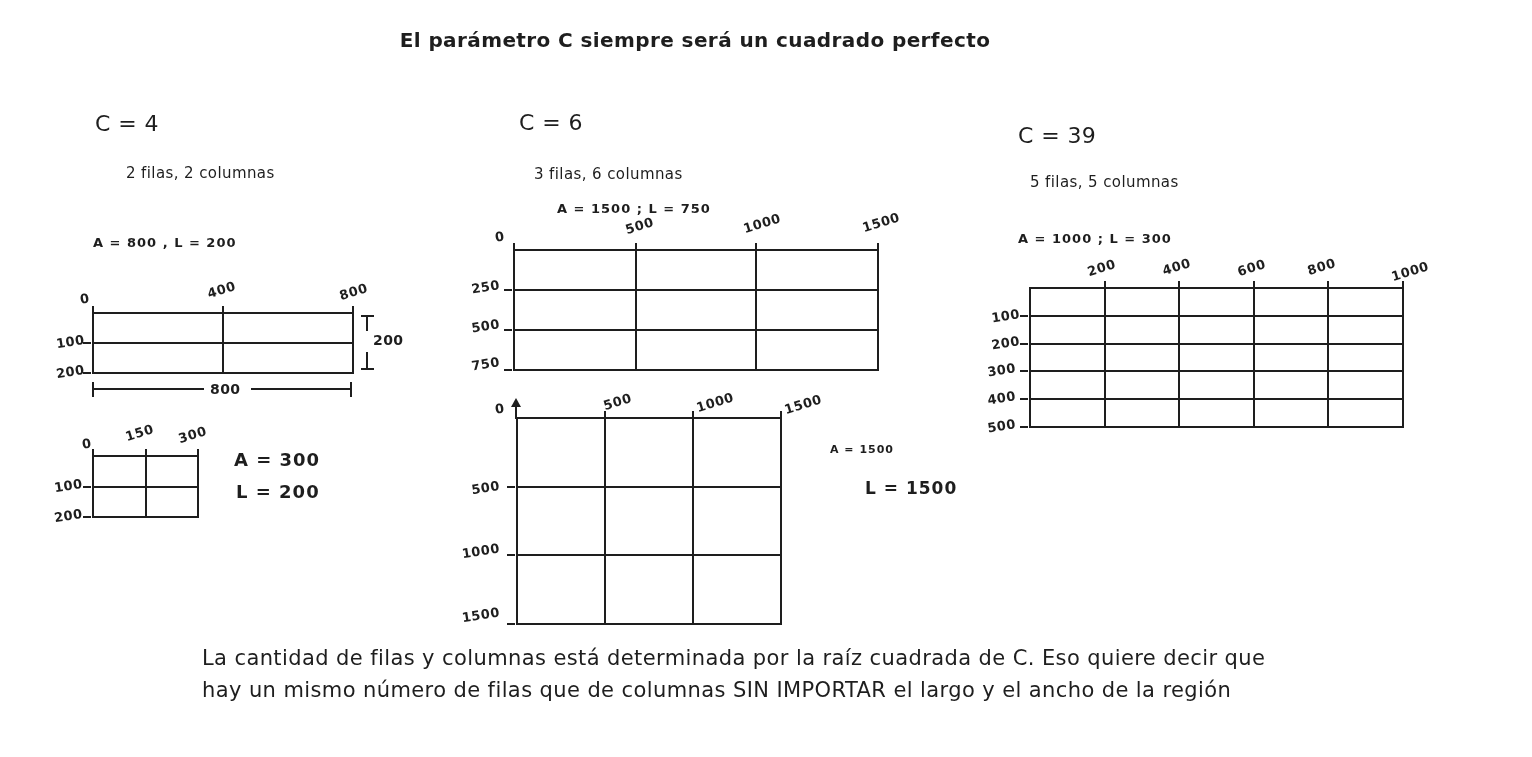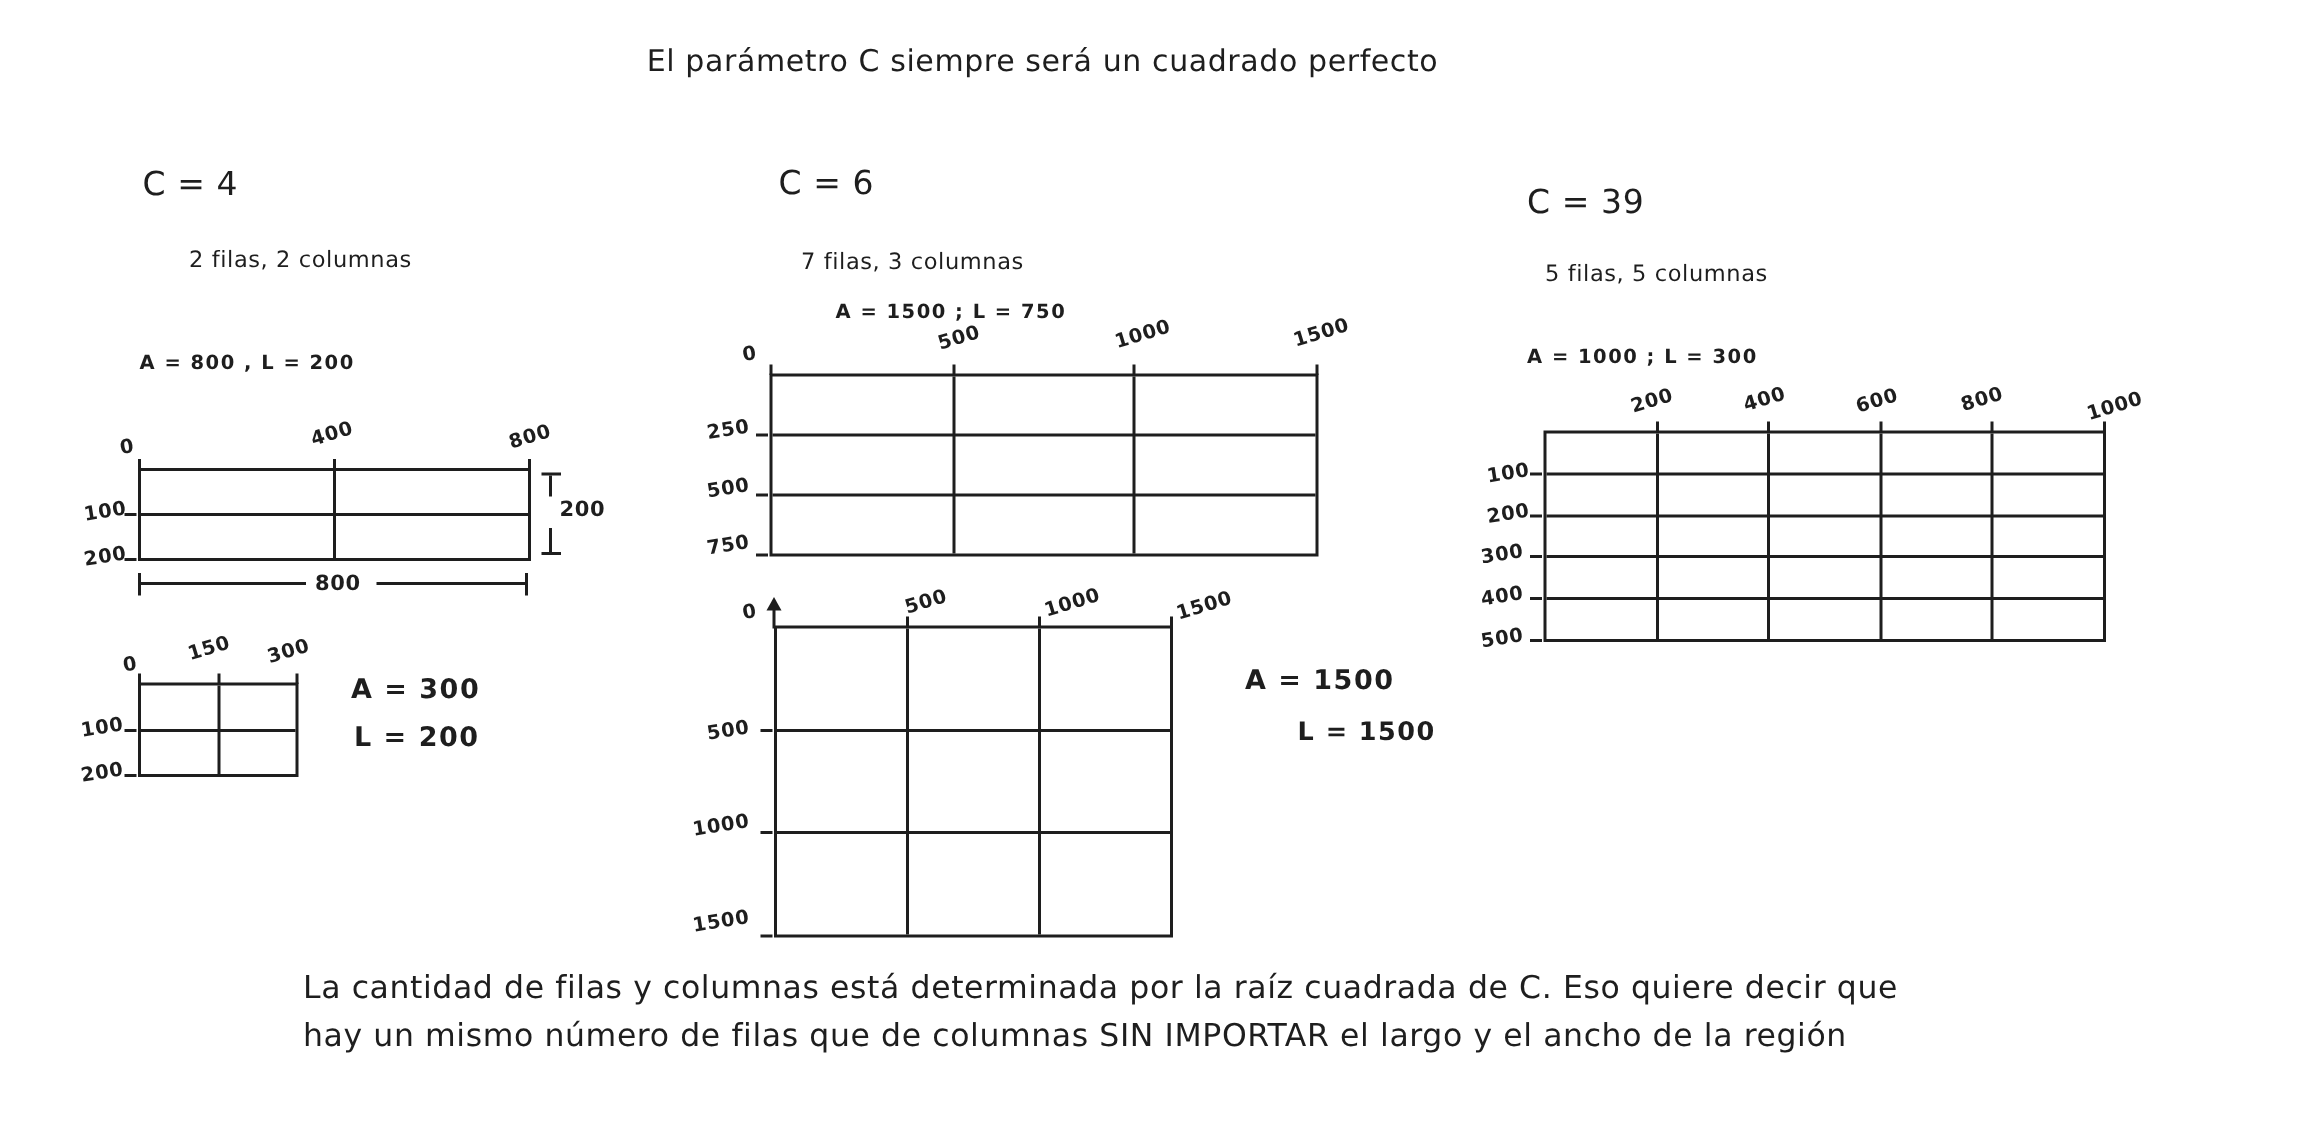--- a/index.html
+++ b/index.html
@@ -38,21 +38,21 @@
     border-left: 5px solid transparent;
     border-right: 5px solid transparent;
     border-bottom: 9px solid var(--ink);
   }
 </style>
 </head>
 <body>
 
 <div class="canvas">
 
-  <div class="abs hw title" style="left:380px; top:28px; width:630px;">El parámetro C siempre será un cuadrado perfecto</div>
+  <div class="abs hw title" style="left:380px; top:28px; width:630px;font-weight:bold;">El parámetro C siempre será un cuadrado perfecto</div>
 
   <section>
     <div class="abs hw clabel" style="left:95px; top:111px;">C = 4</div>
     <div class="abs hw rclabel" style="left:126px; top:164px;">2 filas, 2 columnas</div>
     <div class="abs hw params" style="left:93px; top:235px;">A = 800 ,   L = 200</div>
 
     <div class="grid" style="left:92px; top:312px; width:262px; height:62px;">
       <div class="vl" style="left:calc(50% - 1px);"></div>
       <div class="hl" style="top:calc(50% - 1px);"></div>
       <div class="tkx" style="left:-2px;"></div>
@@ -96,21 +96,21 @@
     <div class="abs hw ticklbl rot" style="left:128px; top:429px;">150</div>
     <div class="abs hw ticklbl rot" style="left:181px; top:431px;">300</div>
     <div class="abs hw ticklbl yrot ralign" style="left:54px; top:478px; width:28px;">100</div>
     <div class="abs hw ticklbl yrot ralign" style="left:54px; top:508px; width:28px;">200</div>
     <div class="abs hw sidetxt" style="left:234px; top:449px;">A = 300</div>
     <div class="abs hw sidetxt" style="left:236px; top:481px;">L = 200</div>
   </section>
 
   <section>
     <div class="abs hw clabel" style="left:519px; top:110px;">C = 6</div>
-    <div class="abs hw rclabel" style="left:534px; top:165px;">7 filas, 3 columnas</div>
+    <div class="abs hw rclabel" style="left:534px; top:165px;">3 filas, 6 columnas</div>
     <div class="abs hw params" style="left:557px; top:201px;">A = 1500 ;   L = 750</div>
 
     <div class="grid" style="left:513px; top:249px; width:366px; height:122px;">
       <div class="vl" style="left:calc(33.33% - 1px);"></div>
       <div class="vl" style="left:calc(66.66% - 1px);"></div>
       <div class="hl" style="top:calc(33.33% - 1px);"></div>
       <div class="hl" style="top:calc(66.66% - 1px);"></div>
       <div class="tkx" style="left:-2px;"></div>
       <div class="tkx" style="left:calc(33.33% - 1px);"></div>
       <div class="tkx" style="left:calc(66.66% - 1px);"></div>
@@ -144,21 +144,21 @@
       <div class="dimseg" style="left:515px; top:405px; width:2px; height:14px;"></div>
       <div class="arrowhead" style="left:511px; top:398px;"></div>
     </div>
     <div class="abs hw ticklbl yrot" style="left:495px; top:401px;">0</div>
     <div class="abs hw ticklbl rot" style="left:606px; top:398px;">500</div>
     <div class="abs hw ticklbl rot" style="left:699px; top:400px;">1000</div>
     <div class="abs hw ticklbl rot" style="left:787px; top:402px;">1500</div>
     <div class="abs hw ticklbl yrot ralign" style="left:458px; top:481px; width:42px;">500</div>
     <div class="abs hw ticklbl yrot ralign" style="left:452px; top:544px; width:48px;">1000</div>
     <div class="abs hw ticklbl yrot ralign" style="left:452px; top:608px; width:48px;">1500</div>
-    <div class="abs hw sidetxt" style="left:830px; top:443px; font-size:18px;">A = 1500</div>
+    <div class="abs hw sidetxt" style="left:830px; top:443px; font-size:11px;">A = 1500</div>
     <div class="abs hw sidetxt" style="left:833px; top:478px; font-size:17px;margin-left:32px;">L = 1500</div>
   </section>
 
   <section>
     <div class="abs hw clabel" style="left:1018px; top:123px;">C = 39</div>
     <div class="abs hw rclabel" style="left:1030px; top:173px;">5 filas, 5 columnas</div>
     <div class="abs hw params" style="left:1018px; top:231px;">A = 1000  ;   L = 300</div>
 
     <div class="grid" style="left:1029px; top:287px; width:375px; height:141px;">
       <div class="vl" style="left:calc(20% - 1px);"></div>

